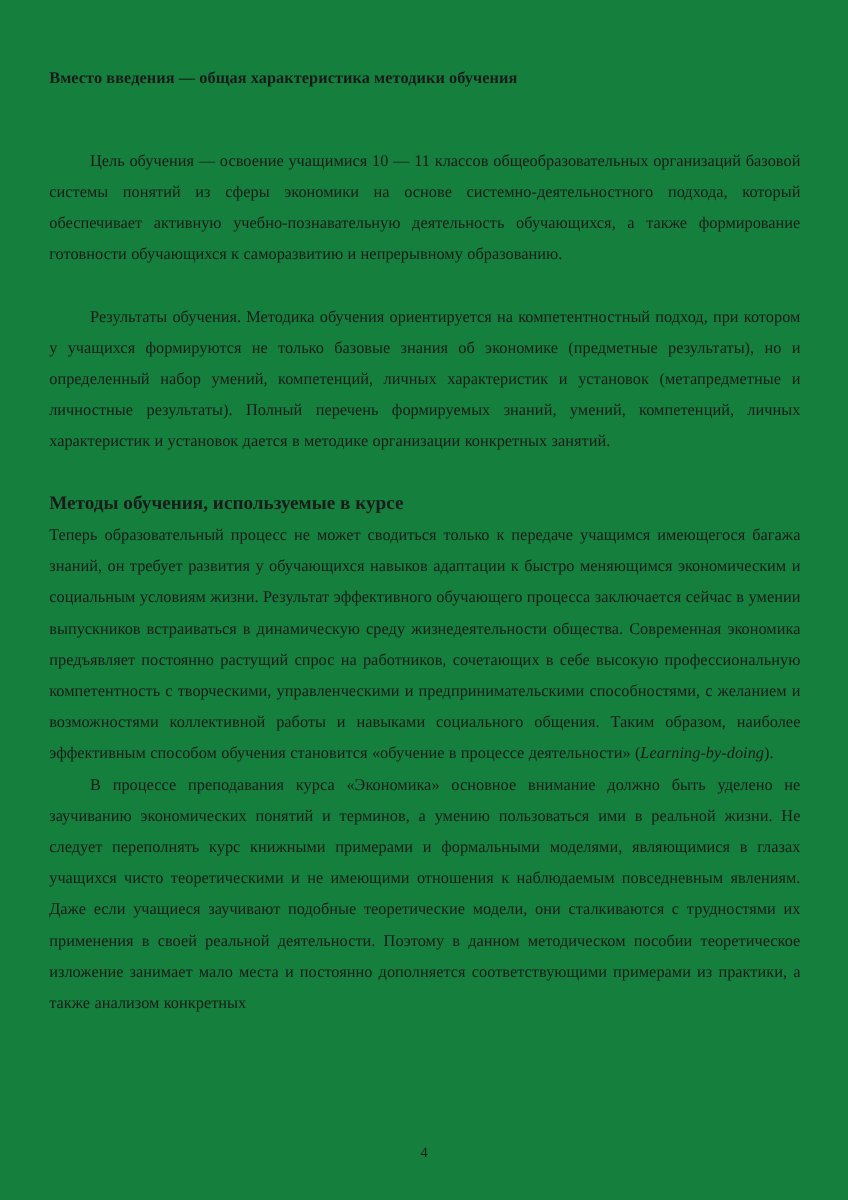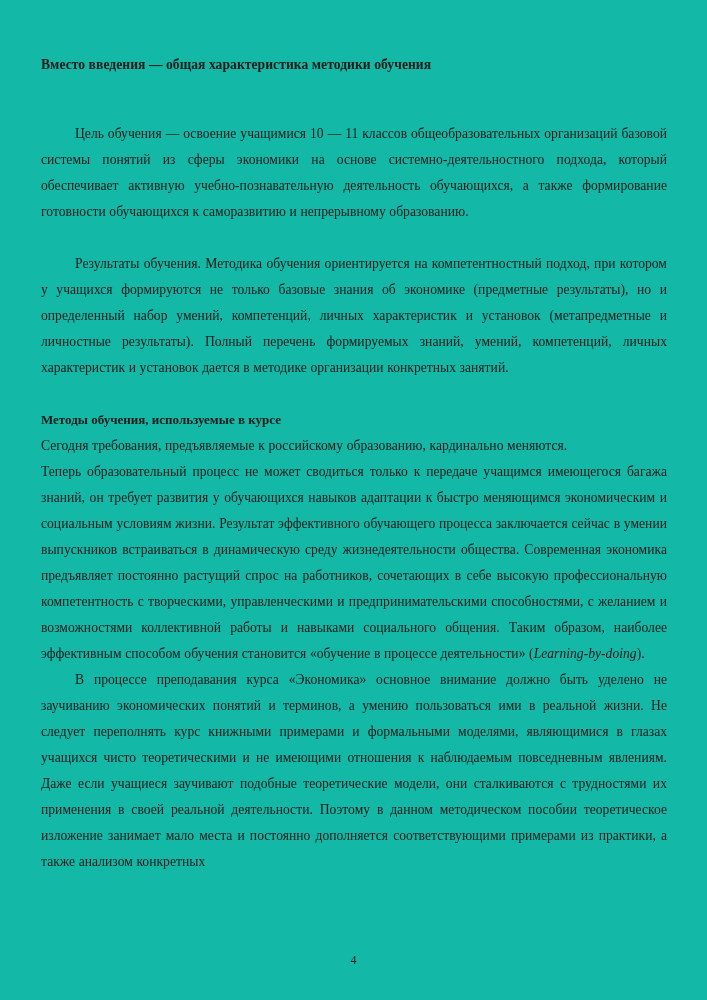--- a/index.html
+++ b/index.html
@@ -14,21 +14,21 @@
     overflow: hidden;
     font-family: "Liberation Serif", "DejaVu Serif", serif;
     color: #1a1a1a;
   }
 
   .page {
     position: absolute;
     top: 0; left: 0;
     width: 707px;
     height: 1000px;
-    background: #14b8a6;
+    background: #15803d;
   }
 
   .content {
     position: absolute;
     left: 41px;
     top: 52px;
     width: 626px;
   }
 
   .doc-heading {
@@ -52,21 +52,21 @@
     letter-spacing: 0.02px;
     word-spacing: 0.2px;
   }
   p.indent { text-indent: 34px; }
   p.noindent { text-indent: 0; }
 
   .b { font-weight: normal; }
   .i { font-style: italic; }
 
   .section-heading {
-    font-size: 13px;
+    font-size: 16px;
     font-weight: bold;
     line-height: 26px;
     margin: 0;
     text-align: left;
   }
 
   .page-number {
     position: absolute;
     left: 0;
     top: 952px;
@@ -91,21 +91,20 @@
     <p class="para indent"><span class="b">Цель обучения</span><span> — освоение учащимися 10 — 11 классов общеобразовательных организаций базовой системы понятий из сферы экономики на основе системно-деятельностного подхода, который обеспечивает активную учебно-познавательную деятельность обучающихся, а также формирование готовности обучающихся к саморазвитию и непрерывному образованию.</span></p>
 
     <div class="spacer-md"></div>
 
     <p class="para indent"><span class="b">Результаты обучения.</span><span> Методика обучения ориентируется на компетентностный подход, при котором у учащихся формируются не только базовые знания об экономике (предметные результаты), но и определенный набор умений, компетенций, личных характеристик и установок (метапредметные и личностные результаты). Полный перечень формируемых знаний, умений, компетенций, личных характеристик и установок дается в методике организации конкретных занятий.</span></p>
 
     <div class="spacer-md"></div>
 
     <h2 class="section-heading">Методы обучения, используемые в курсе</h2>
 
-    <p class="para noindent">Сегодня требования, предъявляемые к российскому образованию, кардинально меняются.</p>
 
     <p class="para noindent"><span>Теперь образовательный процесс не может сводиться только к передаче учащимся имеющегося багажа знаний, он требует развития у обучающихся навыков адаптации к быстро меняющимся экономическим и социальным условиям жизни. </span><span class="b">Р</span><span>езультат эффективного обучающего процесса заключается сейчас в умении выпускников встраиваться в динамическую среду жизнедеятельности общества. Современная экономика предъявляет постоянно растущий спрос на работников, сочетающих в себе высокую профессиональную компетентность с творческими, управленческими и предпринимательскими способностями, с желанием и возможностями коллективной работы и навыками социального общения. Таким образом, наиболее эффективным способом обучения становится «обучение в процессе деятельности» (</span><span class="i">Learning-by-doing</span><span>).</span></p>
 
     <p class="para indent">В процессе преподавания курса «Экономика» основное внимание должно быть уделено не заучиванию экономических понятий и терминов, а умению пользоваться ими в реальной жизни. Не следует переполнять курс книжными примерами и формальными моделями, являющимися в глазах учащихся чисто теоретическими и не имеющими отношения к наблюдаемым повседневным явлениям. Даже если учащиеся заучивают подобные теоретические модели, они сталкиваются с трудностями их применения в своей реальной деятельности. Поэтому в данном методическом пособии теоретическое изложение занимает мало места и постоянно дополняется соответствующими примерами из практики, а также анализом конкретных</p>
 
   </div>
 
   <div class="page-number">4</div>
 
 </div>

